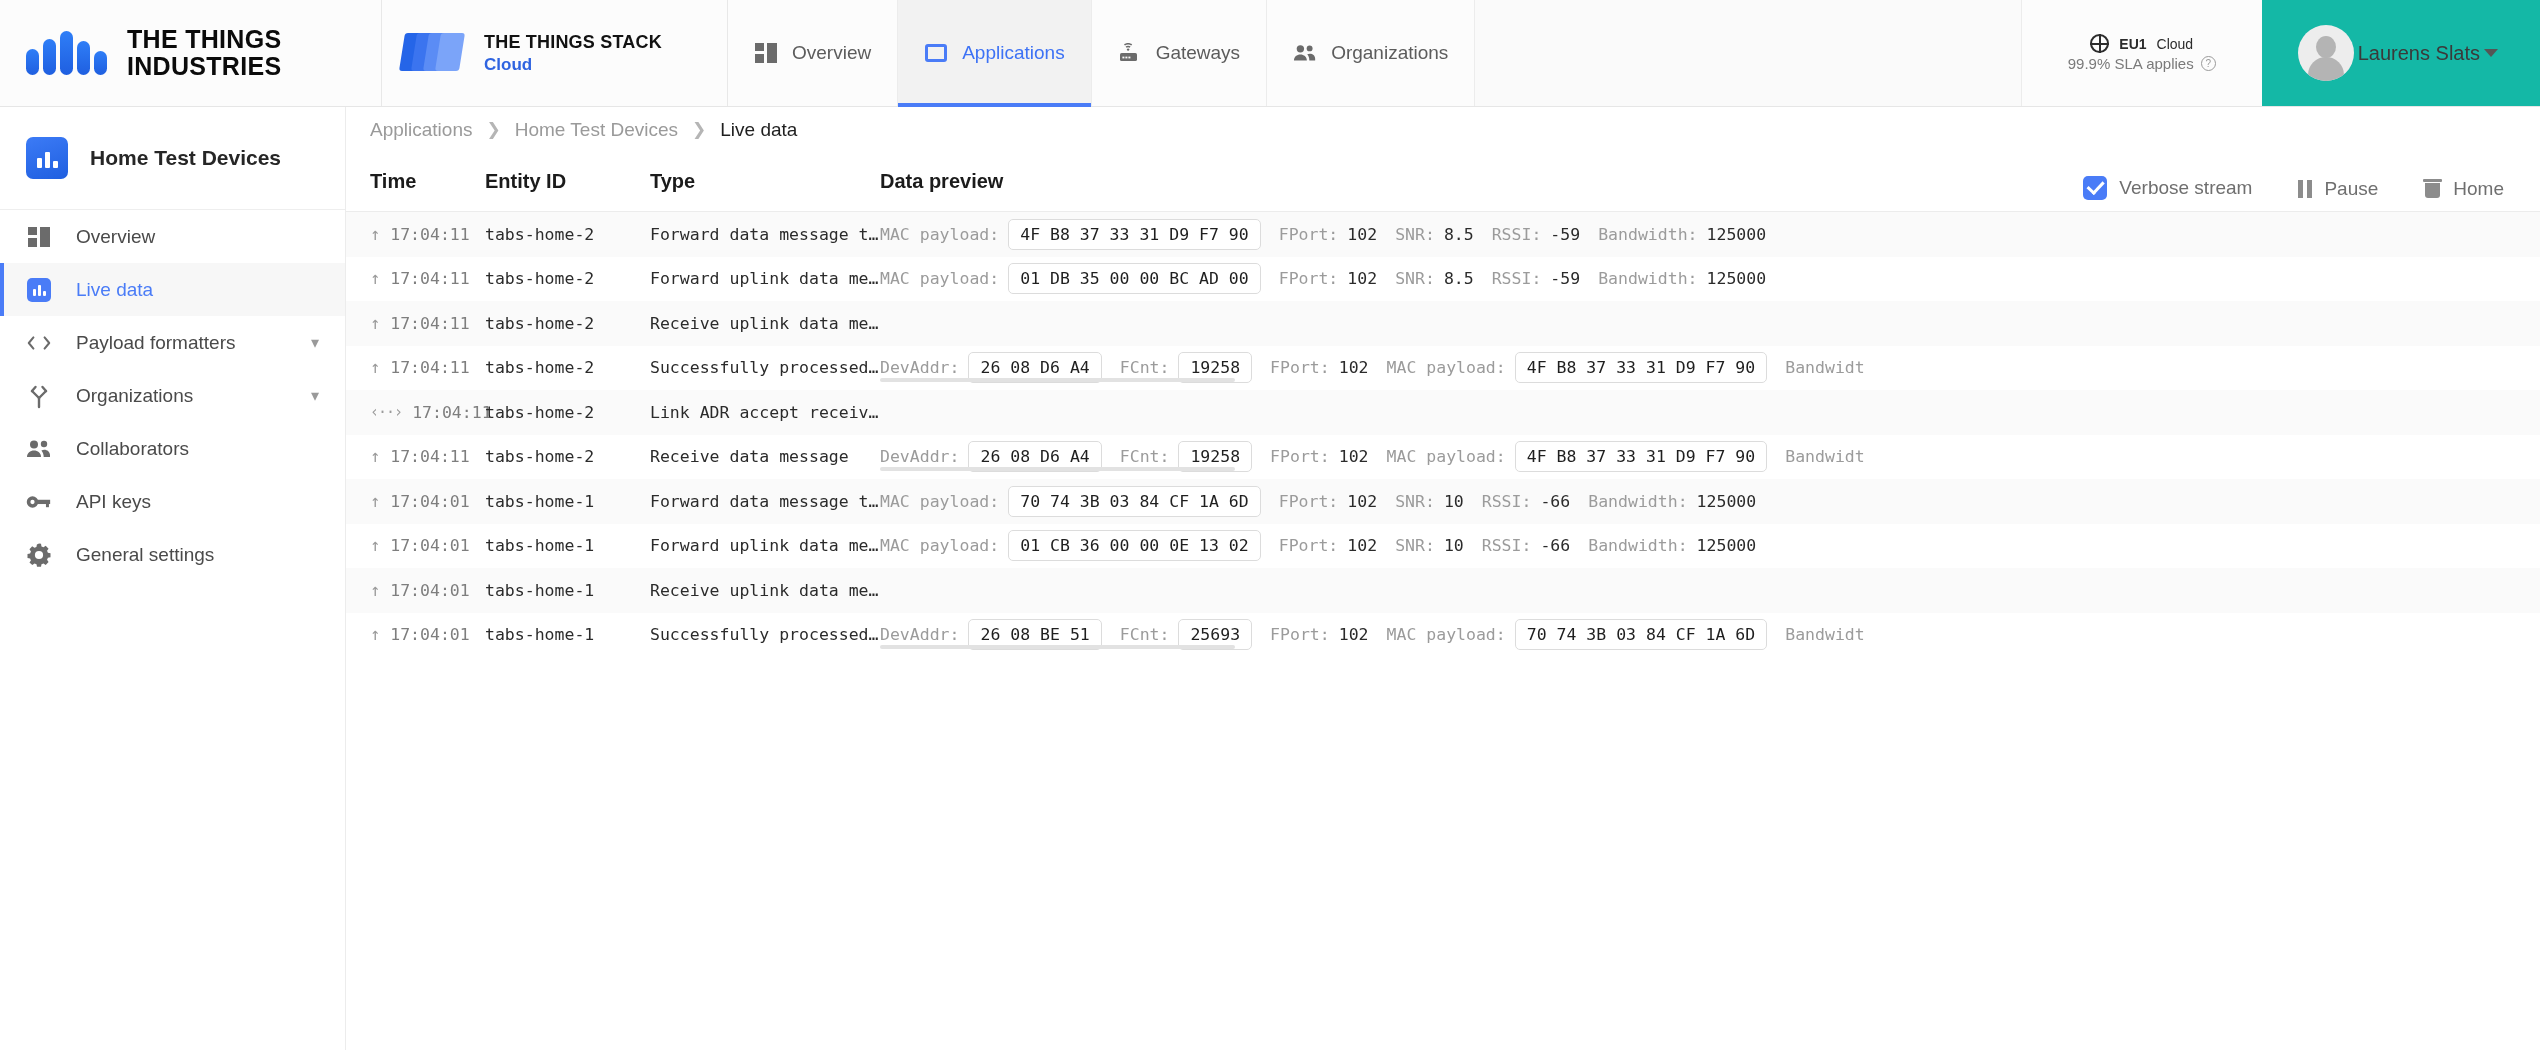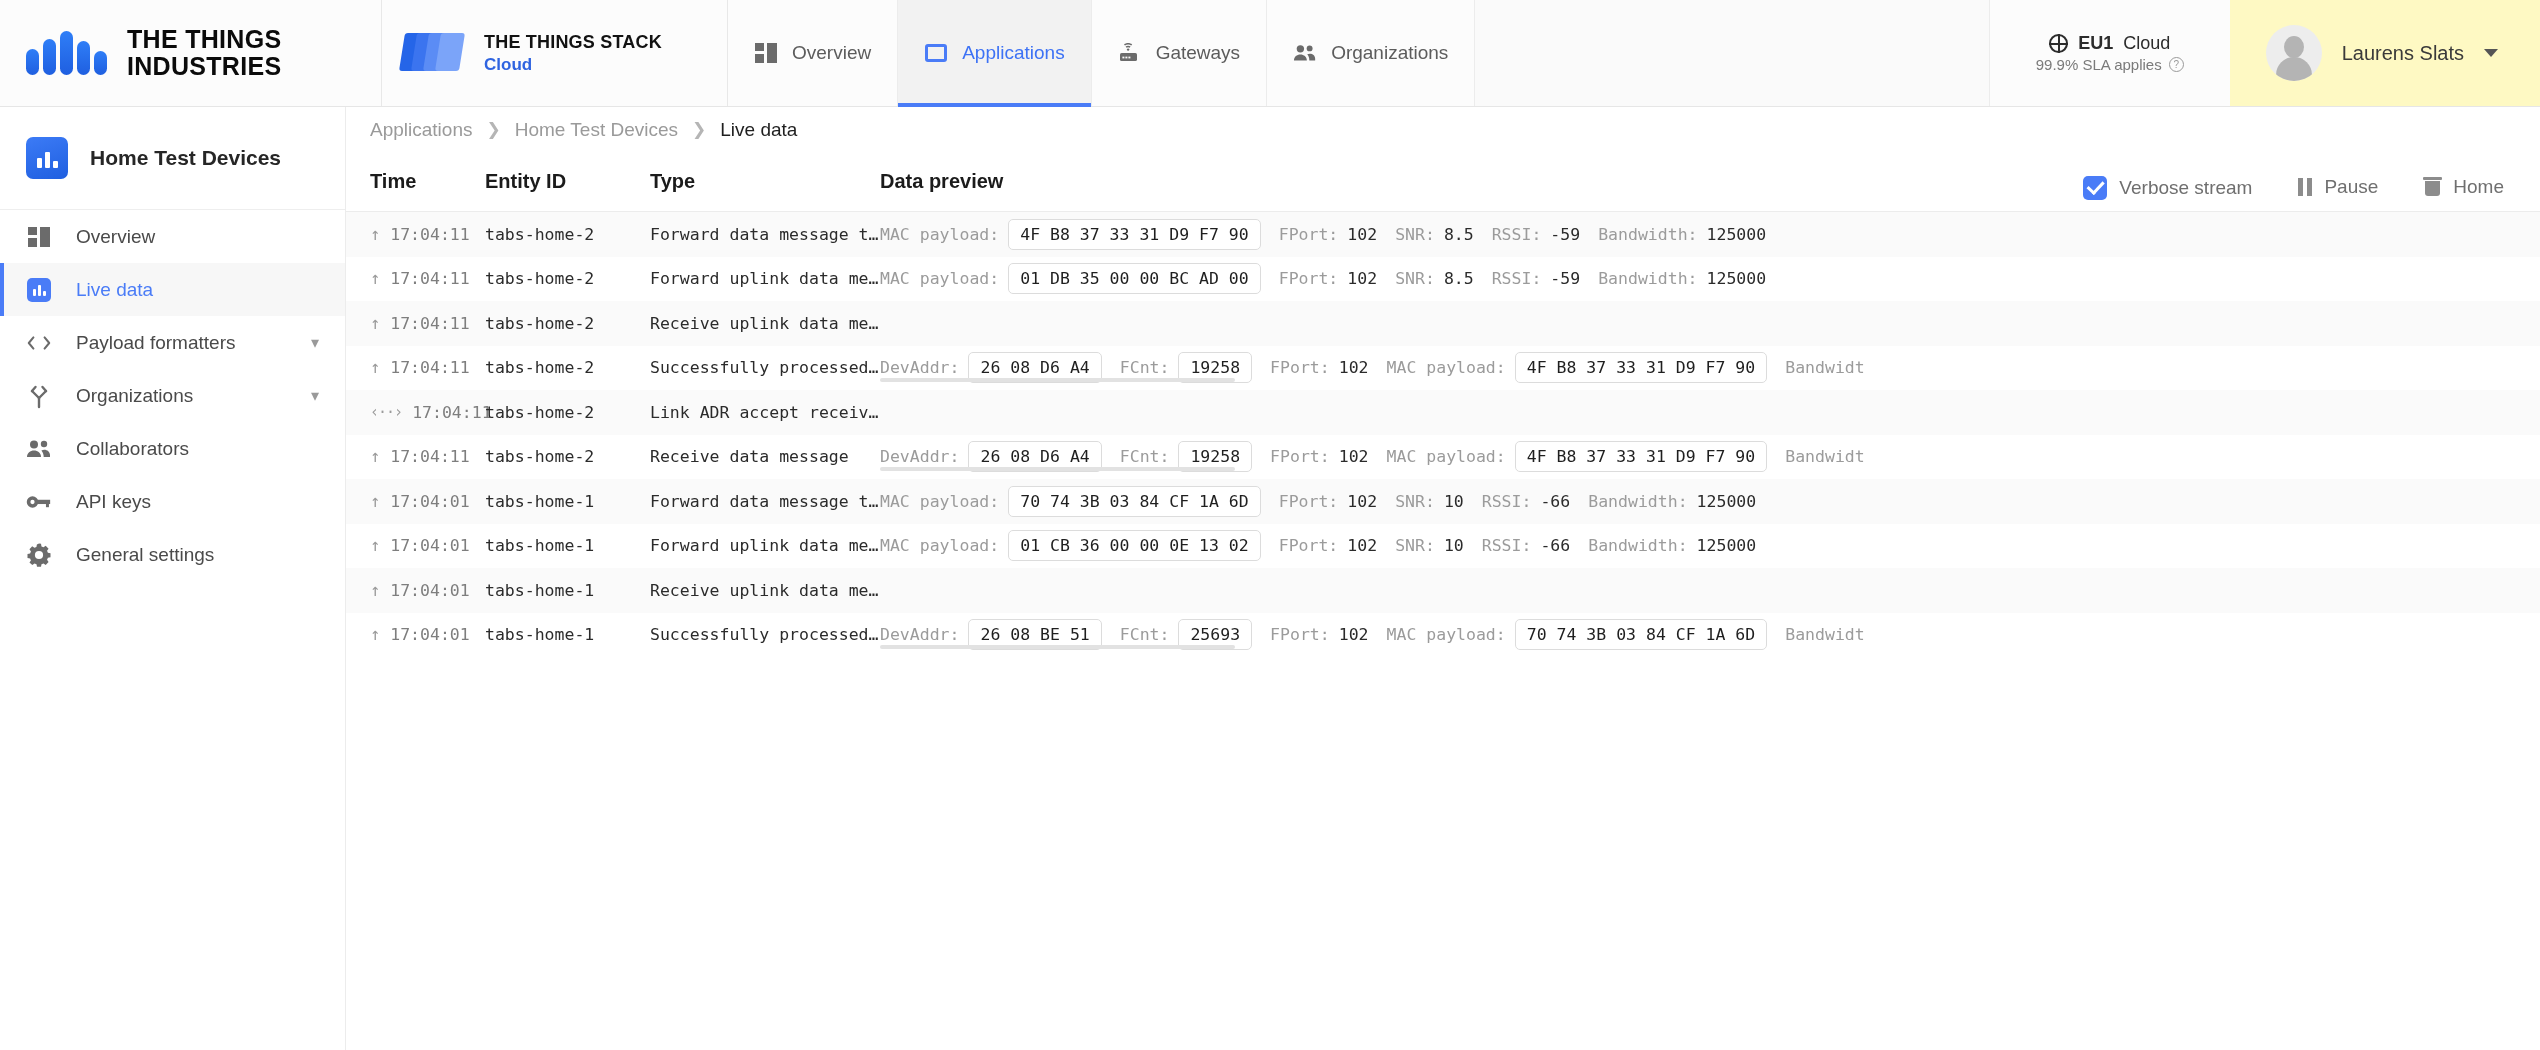--- a/index.html
+++ b/index.html
@@ -89,33 +89,33 @@
   .topbar-right {
     margin-left: auto;
     display: flex; align-items: stretch;
   }
   .region-cell {
     display: flex; flex-direction: column; align-items: center; justify-content: center;
     padding: 0 46px;
     border-left: 1px solid #ececec;
     background: #fcfcfc;
   }
-  .region-line1 { display:flex; align-items:center; gap:10px; font-size:18px; color:#2c2c2c; }
+  .region-line1 { display:flex; align-items:center; gap:10px; font-size:14px; color:#2c2c2c; }
   .region-line1 .rname { font-weight:700; }
   .region-line1 .rsub { font-weight:400; }
   .region-line2 { display:flex; align-items:center; gap:7px; font-size:15px; color:#7a7a7a; margin-top:2px; }
   .globe { width:19px; height:19px; border:2px solid #2c2c2c; border-radius:50%; position:relative; }
   .globe::before { content:""; position:absolute; left:50%; top:-2px; width:0; height:19px; border-left:2px solid #2c2c2c; transform:translateX(-1px); }
   .globe::after { content:""; position:absolute; left:-2px; top:50%; width:19px; height:0; border-top:2px solid #2c2c2c; transform:translateY(-1px); }
   .qmark { width:15px; height:15px; border:1.5px solid #9a9a9a; border-radius:50%; font-size:10px; line-height:13px; text-align:center; color:#9a9a9a; }
 
   .user-cell {
-    display:flex; align-items:center; gap:20px;
+    display:flex; align-items:center; gap:4px;
     padding: 0 42px 0 36px;
-    background:#fef9c3;
+    background:#14b8a6;
     cursor:pointer;
   }
   .avatar {
     width: 56px; height: 56px; border-radius: 50%;
     background: #ededed; position: relative; overflow: hidden;
   }
   .avatar .head { position:absolute; left:50%; top:11px; width:20px; height:22px; border-radius:50%; background:#b4b4b4; transform:translateX(-50%); }
   .avatar .body { position:absolute; left:50%; top:32px; width:36px; height:30px; border-radius:18px 18px 0 0; background:#b4b4b4; transform:translateX(-50%); }
   .uname { font-size: 20px; color: #3a3a3a; }
   .caret { width:0;height:0;border-left:7px solid transparent;border-right:7px solid transparent;border-top:8px solid #555; }
@@ -193,21 +193,21 @@
     display: flex; align-items: center;
     height: 60px;
     border-bottom: 1px solid #ececec;
     padding-left: 24px;
     font-size: 20px; font-weight: 700; color: #1b1b1b;
   }
   .th-time { width: 115px; }
   .th-entity { width: 165px; }
   .th-type { width: 230px; }
   .th-data { flex: 1; }
-  .thead-tools { display:flex; align-items:flex-start; gap: 46px; padding-right: 36px; margin-top: 12px; }
+  .thead-tools { display:flex; align-items:flex-end; gap: 46px; padding-right: 36px; margin-top: 12px; }
   .tool { display:flex; align-items:center; gap:12px; font-size:19px; font-weight:400; color:#6f6f6f; cursor:pointer; }
   .cbox {
     width: 24px; height: 24px; border-radius: 5px; background:#4a7cf7;
     display:flex;align-items:center;justify-content:center;
   }
   .cbox::after{ content:""; width:7px; height:13px; border:solid #fff; border-width:0 3px 3px 0; transform:rotate(43deg) translate(-1px,-2px); }
   .pause-ico { display:flex; gap:4px; }
   .pause-ico b { display:block; width:5px; height:18px; background:#8c8c8c; }
   .trash-ico { width:17px; height:19px; position:relative; }
   .trash-ico::before{ content:""; position:absolute; left:1px; top:4px; width:15px; height:15px; background:#8c8c8c; border-radius:0 0 3px 3px; }

